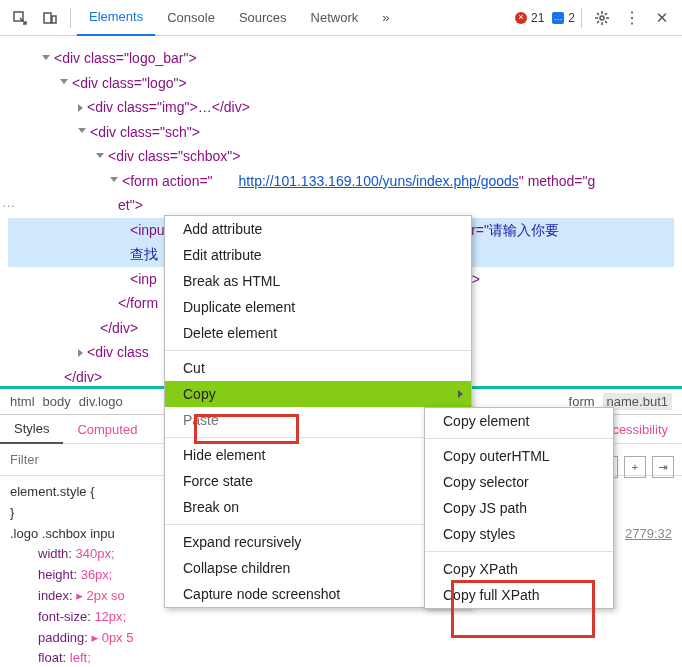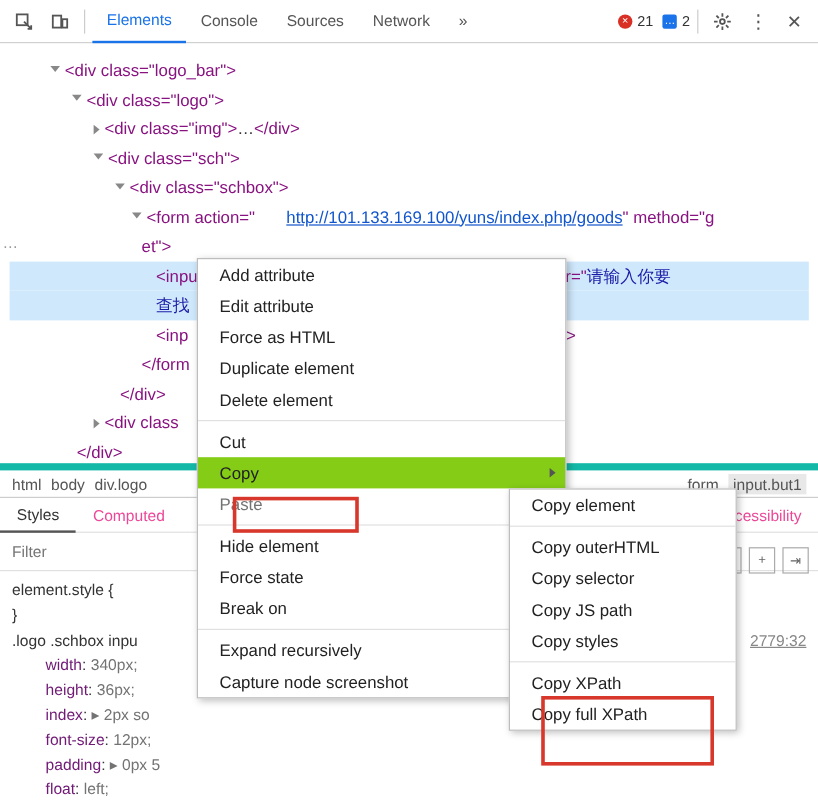--- a/index.html
+++ b/index.html
@@ -24,38 +24,38 @@
 .line { white-space:nowrap; }
 .toggle { display:inline-block; width:0; height:0; border-top:4px solid transparent; border-bottom:4px solid transparent; border-left:5px solid #888; margin-right:4px; vertical-align:middle; }
 .toggle.open { border-left:4px solid transparent; border-right:4px solid transparent; border-top:5px solid #888; }
 .tag { color:#881280; }
 .attr-v { color:#1a1aa6; }
 .url { color:#1155cc; text-decoration:underline;padding-left:26px; }
 .selline { background:#cfe8fc; display:block; }
 .dots { position:absolute; left:2px; top:156px; color:#999; font-size:13px; letter-spacing:1px; }
 
 
-.bc { height:28px; border-top:6px solid #14b8a6; display:flex; align-items:center; padding:0 10px; gap:8px; font-size:13px; color:#555; }
+.bc { height:28px; border-top:3px solid #14b8a6; display:flex; align-items:center; padding:0 10px; gap:8px; font-size:13px; color:#555; }
 .bc span { cursor:pointer; }
 .bc span.cur { background:#e8e8e8; padding:1px 4px; }
 
 
 .sphdr { height:30px; border-top:1px solid #ccc; border-bottom:1px solid #e0e0e0; display:flex; align-items:center; }
 .sphdr .stab { padding:0 14px; height:30px; display:flex; align-items:center; color:#ec4899; cursor:pointer; }
 .sphdr .stab.active { color:#333; border-bottom:2px solid #555; }
 
 
 .filterrow { height:32px; border-bottom:1px solid #e0e0e0; display:flex; align-items:center; }
 .filterrow input { border:none; outline:none; padding:0 10px; flex:1; font-size:13px; color:#888; }
 
 
 .cssarea { font-family:Menlo,Consolas,monospace; font-size:13px; padding:6px 10px; color:#333; line-height:1.6; }
 .sel { color:#333; }
 .prop { color:#701a75; margin-left:28px; }
-.pval { color:#737373; }
+.pval { color:#ec4899; }
 .link { color:#888; float:right; text-decoration:underline; }
 
 
 .ctxmenu { position:absolute; background:#fff; border:1px solid #bdbdbd; box-shadow:2px 2px 6px rgba(0,0,0,.25); font-size:14px; color:#222; }
 .ctxmenu .item { padding:5px 22px 5px 18px; cursor:default; position:relative; white-space:nowrap; }
 .ctxmenu .item.dis { color:#737373; }
 .ctxmenu .item.hl { background:#84cc16; }
 .ctxmenu .sep { height:1px; background:#e0e0e0; margin:4px 0; }
 .ctxmenu .arrow { position:absolute; right:8px; top:50%; transform:translateY(-50%); width:0; height:0; border-top:4px solid transparent; border-bottom:4px solid transparent; border-left:5px solid #555; }
 #ctx-main { left:164px; top:215px; width:308px; }
@@ -129,21 +129,21 @@
   <div class="line" style="padding-left:56px;"><span class="tag">&lt;/div&gt;</span></div>
 
 </div>
 
 <div class="bc">
   <span>html</span>
   <span>body</span>
   <span>div.logo</span>
   <span style="flex:1"></span>
   <span>form</span>
-  <span class="cur">input.but1</span>
+  <span class="cur">name.but1</span>
 </div>
 
 <div class="sphdr">
   <div class="stab active">Styles</div>
   <div class="stab">Computed</div>
   <div style="flex:1"></div>
   <div class="stab">ccessibility</div>
 </div>
 
 <div class="filterrow">
@@ -166,33 +166,34 @@
   <div><span class="prop">index</span>: <span class="pval">▸ 2px so</span></div>
   <div><span class="prop">font-size</span>: <span class="pval">12px;</span></div>
   <div><span class="prop">padding</span>: <span class="pval">▸ 0px 5</span></div>
   <div><span class="prop">float</span>: <span class="pval">left;</span></div>
 
 </div>
 
 <div id="ctx-main" class="ctxmenu">
     <div class="item">Add attribute</div>
     <div class="item">Edit attribute</div>
-    <div class="item">Force as HTML</div>
+    <div class="item">Break as HTML</div>
     <div class="item">Duplicate element</div>
     <div class="item">Delete element</div>
     <div class="sep"></div>
     <div class="item">Cut</div>
     <div class="item hl">Copy<span class="arrow"></span></div>
     <div class="item dis">Paste</div>
     <div class="sep"></div>
     <div class="item">Hide element</div>
     <div class="item">Force state<span class="arrow"></span></div>
     <div class="item">Break on<span class="arrow"></span></div>
     <div class="sep"></div>
     <div class="item">Expand recursively</div>
+    <div class="item">Collapse children</div>
     <div class="item">Capture node screenshot</div>
   </div>
 <div id="ctx-sub" class="ctxmenu">
     <div class="item">Copy element</div>
     <div class="sep"></div>
     <div class="item">Copy outerHTML</div>
     <div class="item">Copy selector</div>
     <div class="item">Copy JS path</div>
     <div class="item">Copy styles</div>
     <div class="sep"></div>

